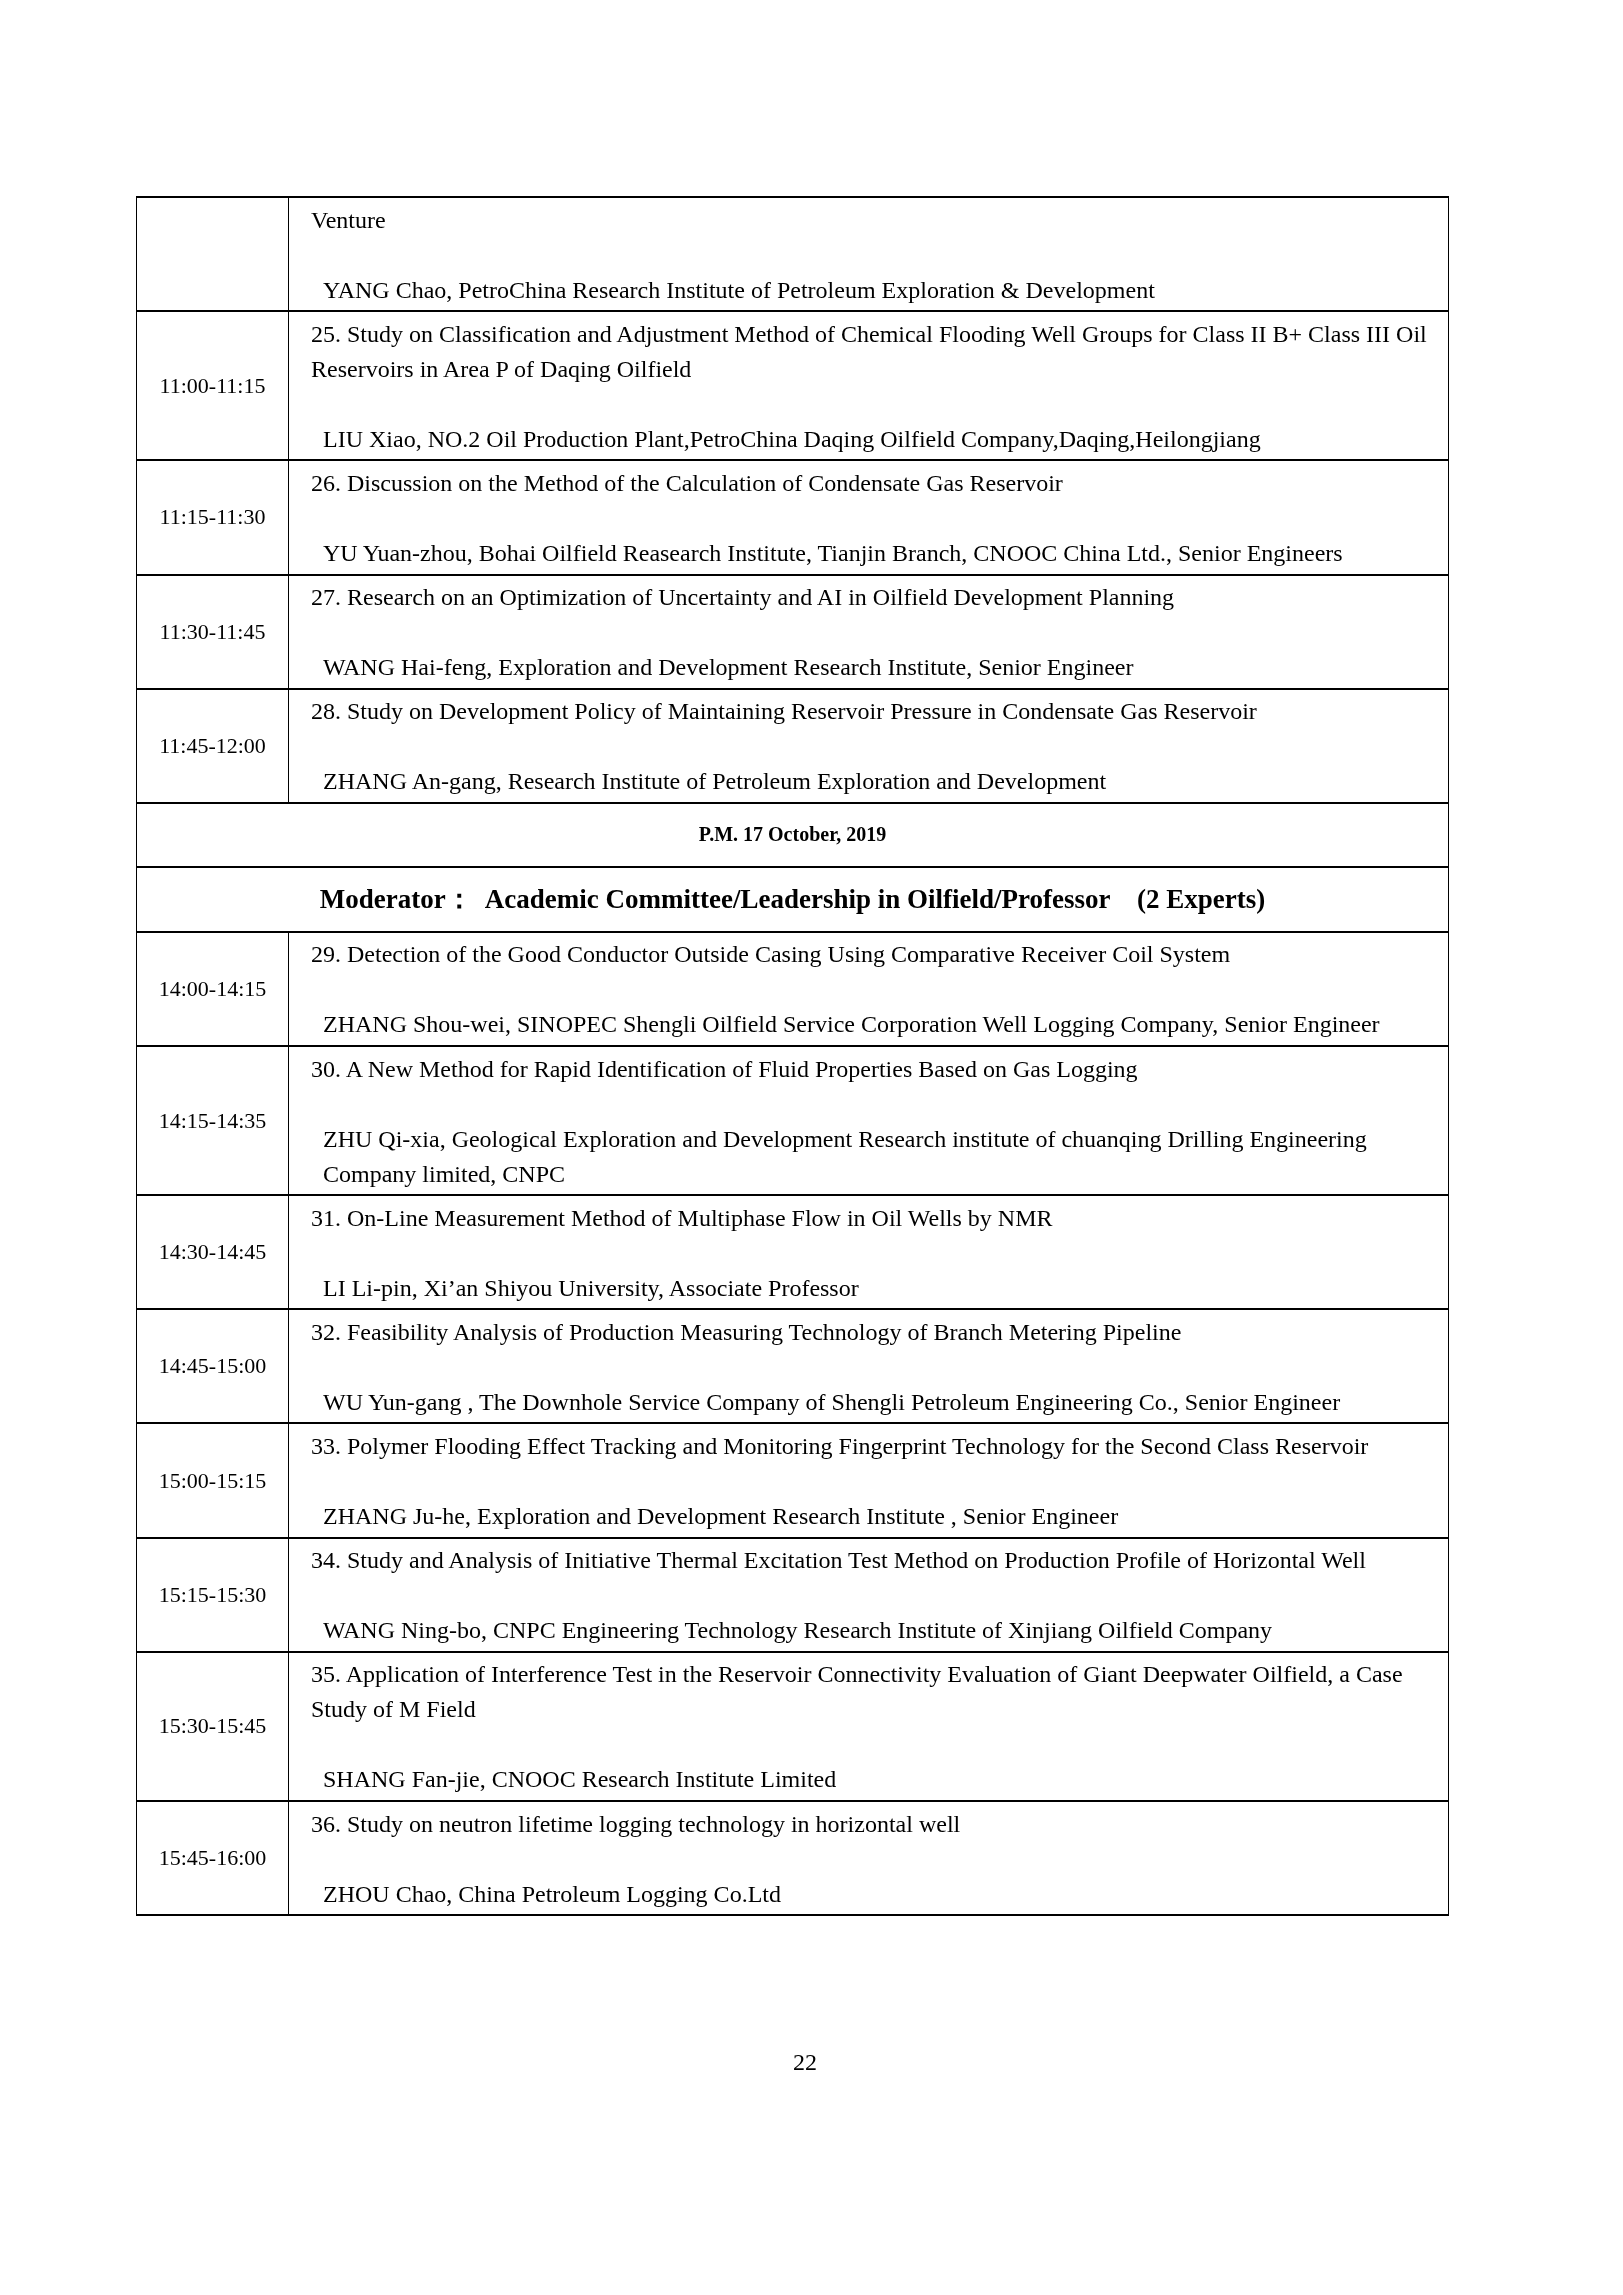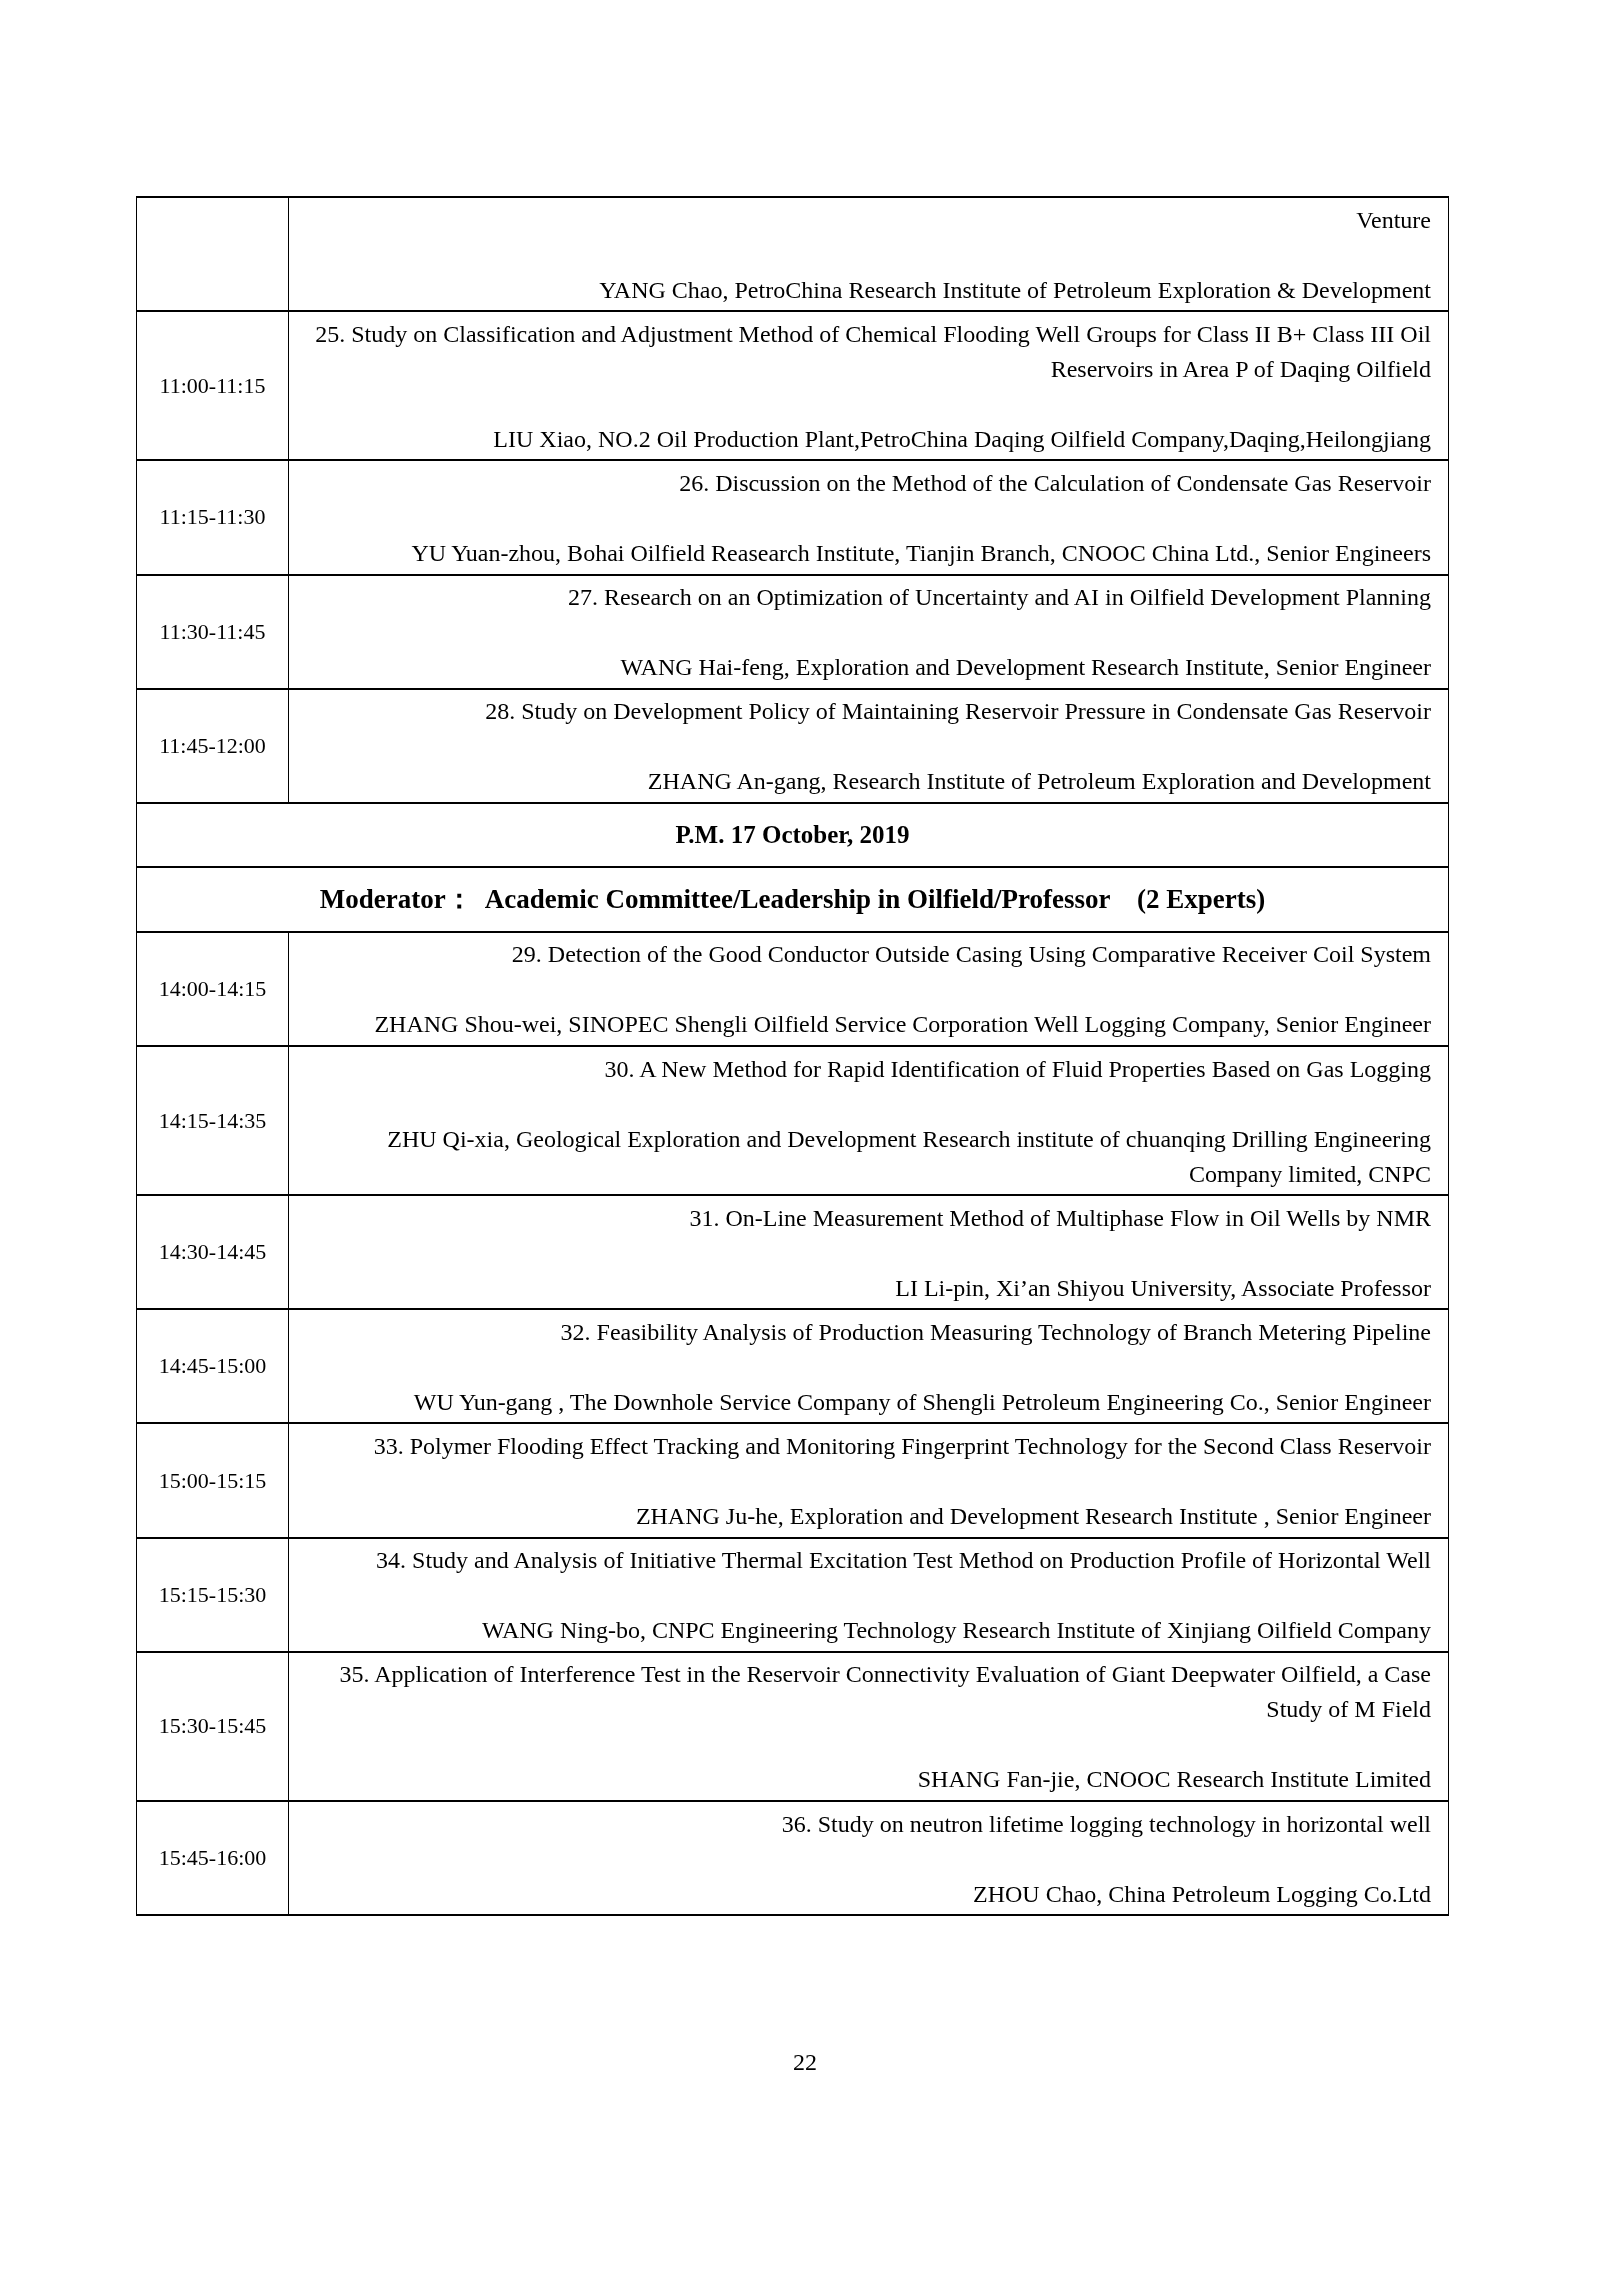--- a/index.html
+++ b/index.html
@@ -33,21 +33,21 @@
   }
   td.time-cell {
     text-align: center;
     vertical-align: middle;
     font-size: 22px;
     line-height: 30px;
     padding: 2.6px 1.3px;
   }
   td.talk-cell {
     vertical-align: top;
-    text-align: right;
+    text-align: left;
     font-size: 24px;
     padding: 4.6px 17px 2.6px 22px;
   }
   .talk-title {
     line-height: 35px;
   }
   .talk-presenter {
     line-height: 35px;
     margin-top: 35px;
     margin-left: 12px;
@@ -57,21 +57,21 @@
     vertical-align: middle;
     font-weight: bold;
     font-size: 27px;
     line-height: 33px;
     padding: 13px 6.5px;
   }
   td.session-cell {
     text-align: center;
     vertical-align: middle;
     font-weight: bold;
-    font-size: 25px;
+    font-size: 20px;
     line-height: 33px;
     padding: 14.4px 6.5px;
   }
   td.moderator-cell {
     text-align: center;
     vertical-align: middle;
     font-weight: bold;
     font-size: 27px;
     line-height: 33px;
     padding: 15px 6.5px;

